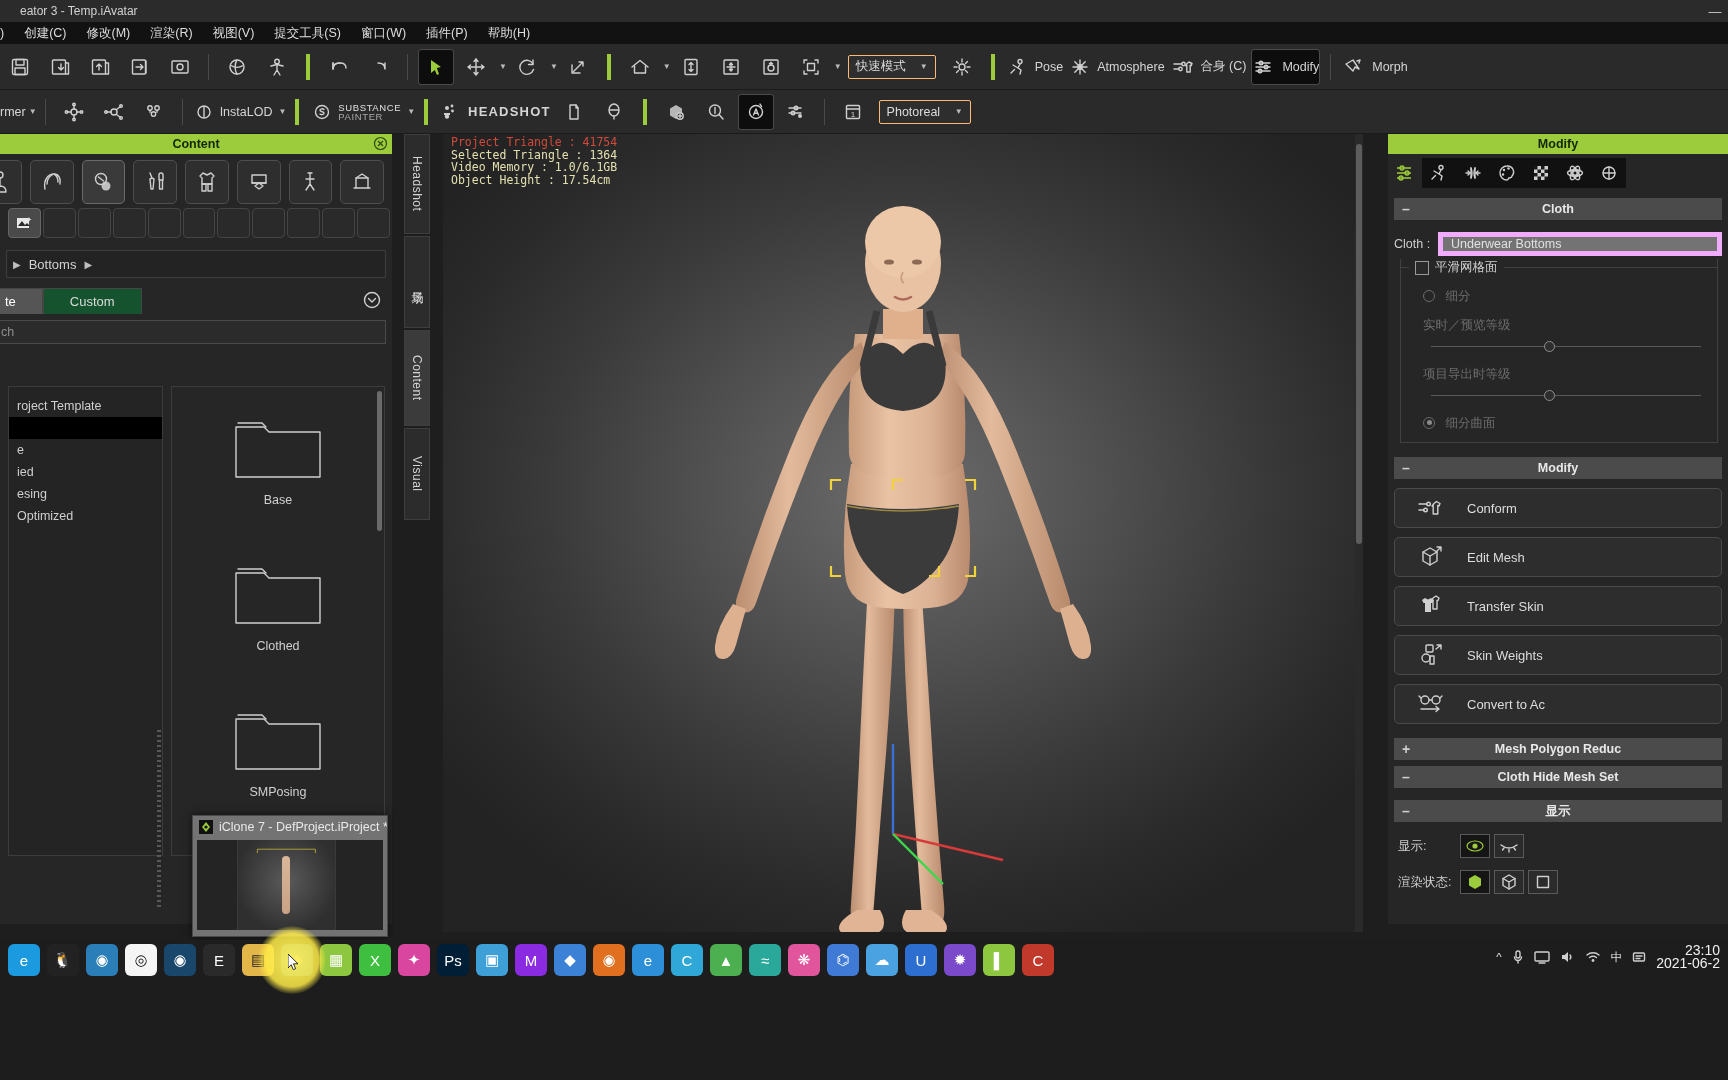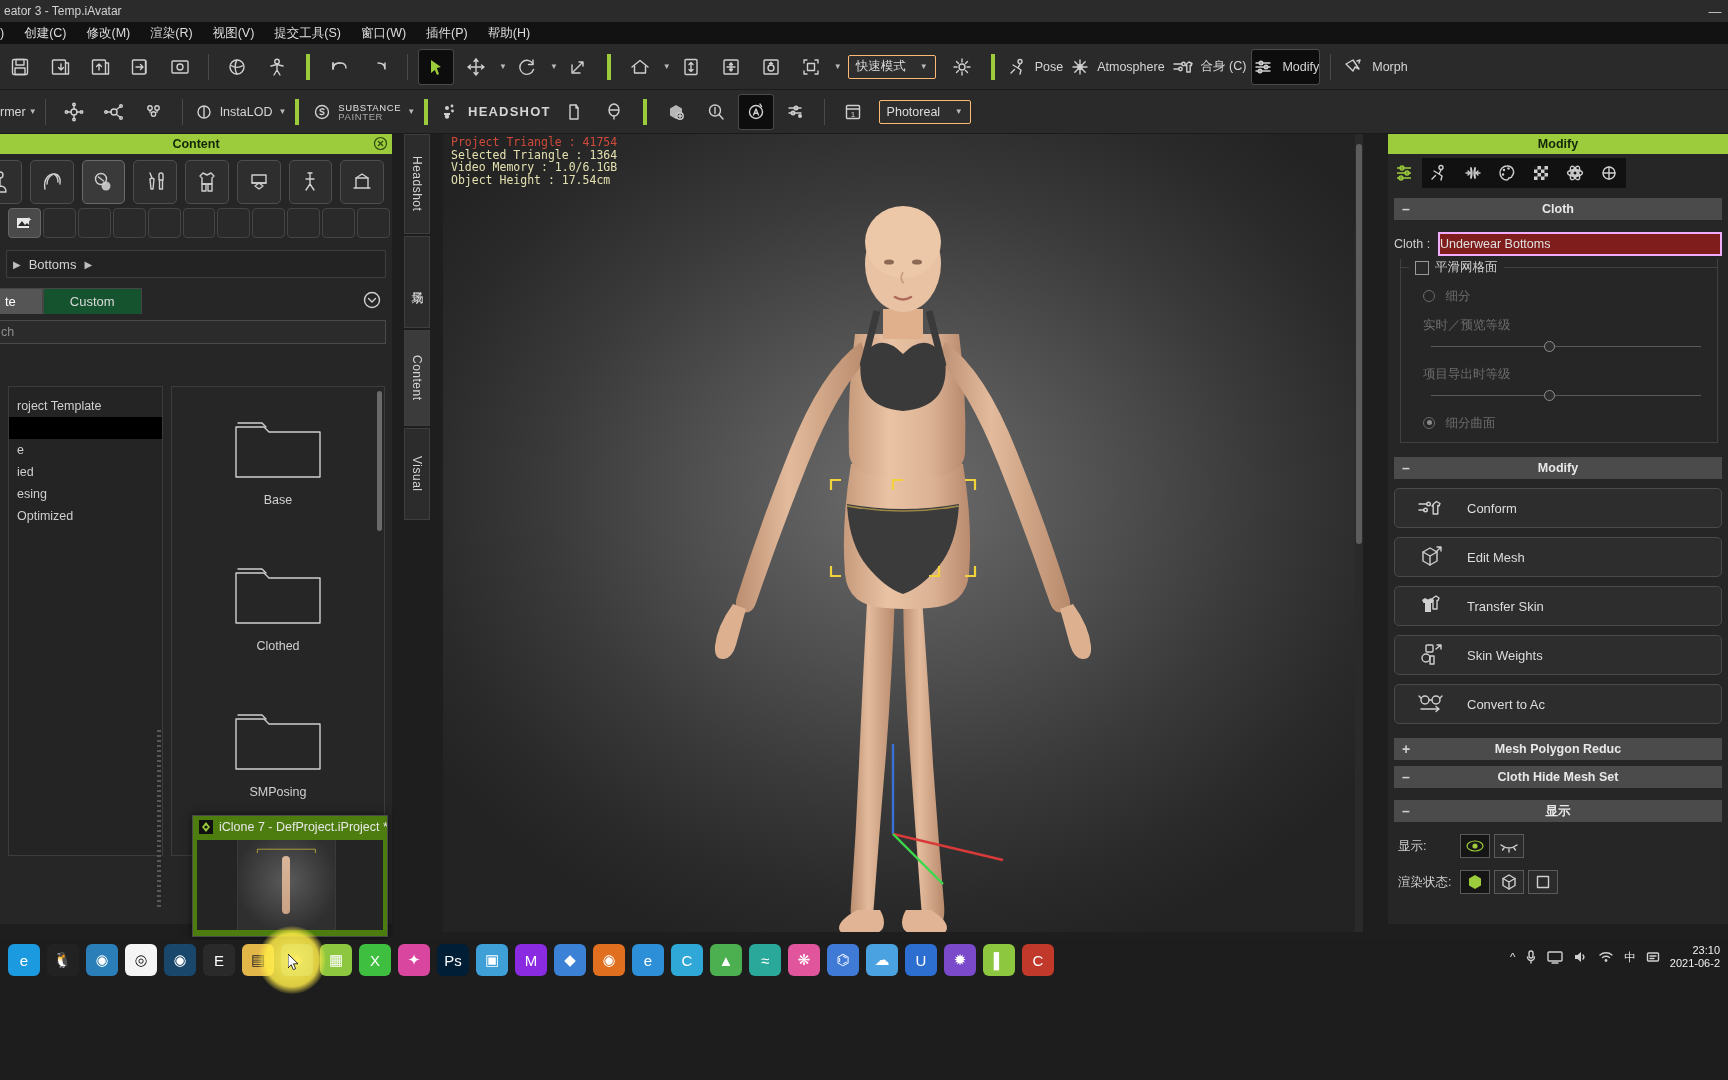--- a/index.html
+++ b/index.html
@@ -3,21 +3,21 @@
 <meta charset="utf-8">
 <style>
   * { box-sizing: border-box; margin:0; padding:0; }
   html,body { width:1728px; height:1080px; overflow:hidden; background:#1e1e1e;
     font-family:"Liberation Sans", sans-serif; color:#c8c8c8; -webkit-font-smoothing:antialiased; }
   #app { position:relative; width:1728px; height:1080px; }
 
   
   .titlebar { position:absolute; left:0; top:0; width:1728px; height:22px;
     background:#2b2b2b; display:flex; align-items:center; }
-  .titlebar .ttl { font-size:12px; color:#d2d2d2; padding-left:4px; white-space:nowrap; }
+  .titlebar .ttl { font-size:12px; color:#d2d2d2; padding-left:20px; white-space:nowrap; }
   .winbtns { position:absolute; right:0; top:0; height:22px; display:flex; align-items:center; }
   .winbtn { width:26px; height:22px; display:flex; align-items:center; justify-content:center;
     font-size:13px; color:#d0d0d0; }
 
   
   .menubar { position:absolute; left:0; top:22px; width:1728px; height:22px;
     background:#121212; display:flex; align-items:center; }
   .menubar .mi { font-size:12.5px; color:#ddd; padding:0 10px; white-space:nowrap; line-height:22px; }
   .menubar .mi:first-child { padding-left:0px; }
 
@@ -116,22 +116,22 @@
   #rightpanel { position:absolute; left:1388px; top:134px; width:340px; height:790px; background:#262626; }
   .ricons { display:flex; align-items:center; height:34px; margin-top:2px; }
   .ricon { width:34px; height:30px; display:flex; align-items:center; justify-content:center; }
   .ribar { background:#111; display:flex; align-items:center; height:30px; }
   .sechdr { margin:8px 6px 0 6px; height:22px; background:#4b4b4b; color:#e8e8e8;
     font-size:12.5px; font-weight:bold; display:flex; align-items:center;
     justify-content:center; position:relative; }
   .sechdr .pm { position:absolute; left:8px; font-weight:bold; font-size:14px; color:#cfcfcf; }
   .fieldrow { display:flex; align-items:center; margin:12px 6px 0 6px; }
   .flabel { font-size:12.5px; color:#cfcfcf; width:44px; }
-  .finput { flex:1; height:24px; border:2px solid #f0abfc; background:#7f1d1d; display:flex;
-    align-items:center; font-size:12.5px; color:#e0e0e0; }
+  .finput { flex:1; height:24px; border:5px solid #f0abfc; background:#737373; display:flex;
+    align-items:center; padding-left:8px; font-size:12.5px; color:#e0e0e0; }
   .group { margin:12px 10px 0 12px; border:1px solid #414141; border-top:none;
     padding:0 0 10px 0; position:relative; }
   .grouptitle { display:flex; align-items:center; margin-top:-9px; }
   .gt-line { height:1px; background:#414141; flex:1; }
   .chk { width:14px; height:14px; border:1px solid #9a9a9a; background:#2a2a2a; margin:0 6px; }
   .gt-txt { font-size:12.5px; color:#d0d0d0; padding-right:6px; }
   .radio { width:12px; height:12px; border:1px solid #6a6a6a; border-radius:50%; margin-right:6px;
     display:inline-block; vertical-align:middle; position:relative; }
   .radio.on::after { content:""; position:absolute; left:2.5px; top:2.5px; width:5px; height:5px;
     border-radius:50%; background:#8a8a8a; }
@@ -146,21 +146,21 @@
   .modbtn .mi-ic { width:72px; display:flex; align-items:center; justify-content:center; }
   .modbtn .mi-tx { font-size:13px; color:#dcdcdc; white-space:nowrap; }
   .disprow { display:flex; align-items:center; margin:12px 6px 0 10px; }
   .disprow .dlab { font-size:12.5px; color:#cfcfcf; width:62px; }
   .dtog { width:30px; height:24px; border:1px solid #5a5a5a; background:#2b2b2b; margin-right:4px;
     display:flex; align-items:center; justify-content:center; }
   .dtog.on { background:#151515; }
 
   
   #preview { position:absolute; left:192px; top:815px; width:196px; height:122px;
-    background:#4d7c0f; border:1px solid #4a4a4a; box-shadow:0 0 8px rgba(0,0,0,.6); }
+    background:#737373; border:1px solid #4a4a4a; box-shadow:0 0 8px rgba(0,0,0,.6); }
   #preview .ptitle { height:22px; display:flex; align-items:center; padding-left:6px;
     font-size:12.5px; color:#e8e8e8; white-space:nowrap; overflow:hidden; }
   #preview .pico { width:14px; height:14px; margin-right:6px; flex:none; }
   #preview .pthumb { margin:2px 4px 0 4px; height:90px; background:#1b1b1b;
     display:flex; position:relative; overflow:hidden; }
   .pt-l { width:22%; background:#242424; border-right:1px solid #3a3a3a; }
   .pt-c { flex:1; background:radial-gradient(ellipse at 50% 45%, #5a5a5a, #2f2f2f 75%); position:relative; }
   .pt-r { width:26%; background:#242424; border-left:1px solid #3a3a3a; }
   .pt-fig { position:absolute; left:50%; top:18%; transform:translateX(-50%);
     width:8px; height:58px; background:linear-gradient(#d9b79a,#caa184); border-radius:4px; }
@@ -168,21 +168,21 @@
   
   #taskbar { position:absolute; left:0; top:940px; width:1728px; height:140px; background:#1d1d1d; }
   .tbicons { position:absolute; left:8px; top:4px; display:flex; align-items:center; gap:7px; }
   .tbi { width:32px; height:32px; border-radius:6px; display:flex; align-items:center;
     justify-content:center; font-size:15px; color:#fff; }
   .highlight { position:absolute; left:258px; top:-14px; width:68px; height:68px; border-radius:50%;
     background:radial-gradient(circle, rgba(255,240,90,.95) 0%, rgba(255,235,70,.85) 55%, rgba(255,230,60,0) 72%); }
   .cursor { position:absolute; left:288px; top:14px; width:12px; height:18px; }
   .tray { position:absolute; right:8px; top:4px; display:flex; align-items:center; gap:10px;
     font-size:11.5px; color:#e2e2e2; }
-  .clock { text-align:right; line-height:13px; font-size:11px; color:#f0f0f0; }
+  .clock { text-align:right; line-height:13px; font-size:14px; color:#f0f0f0; }
 </style>
 </head>
 <body>
 
 <div id="app">
 
   <div class="titlebar">
     <div class="ttl">eator 3 - Temp.iAvatar</div>
     <div class="winbtns">
       <div class="winbtn">—</div>

